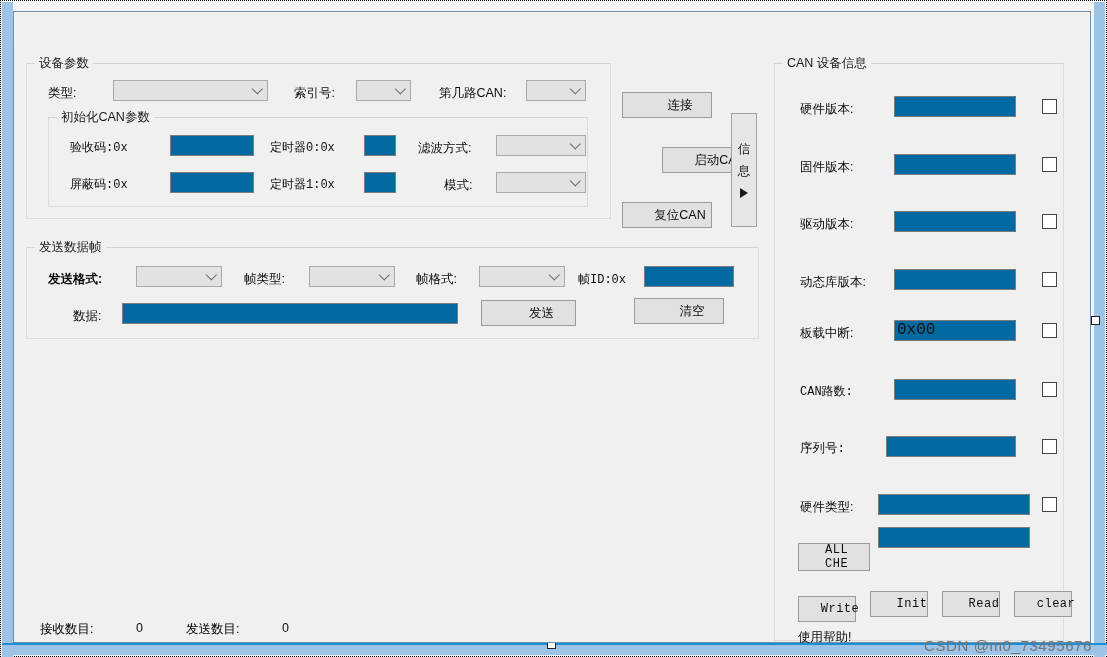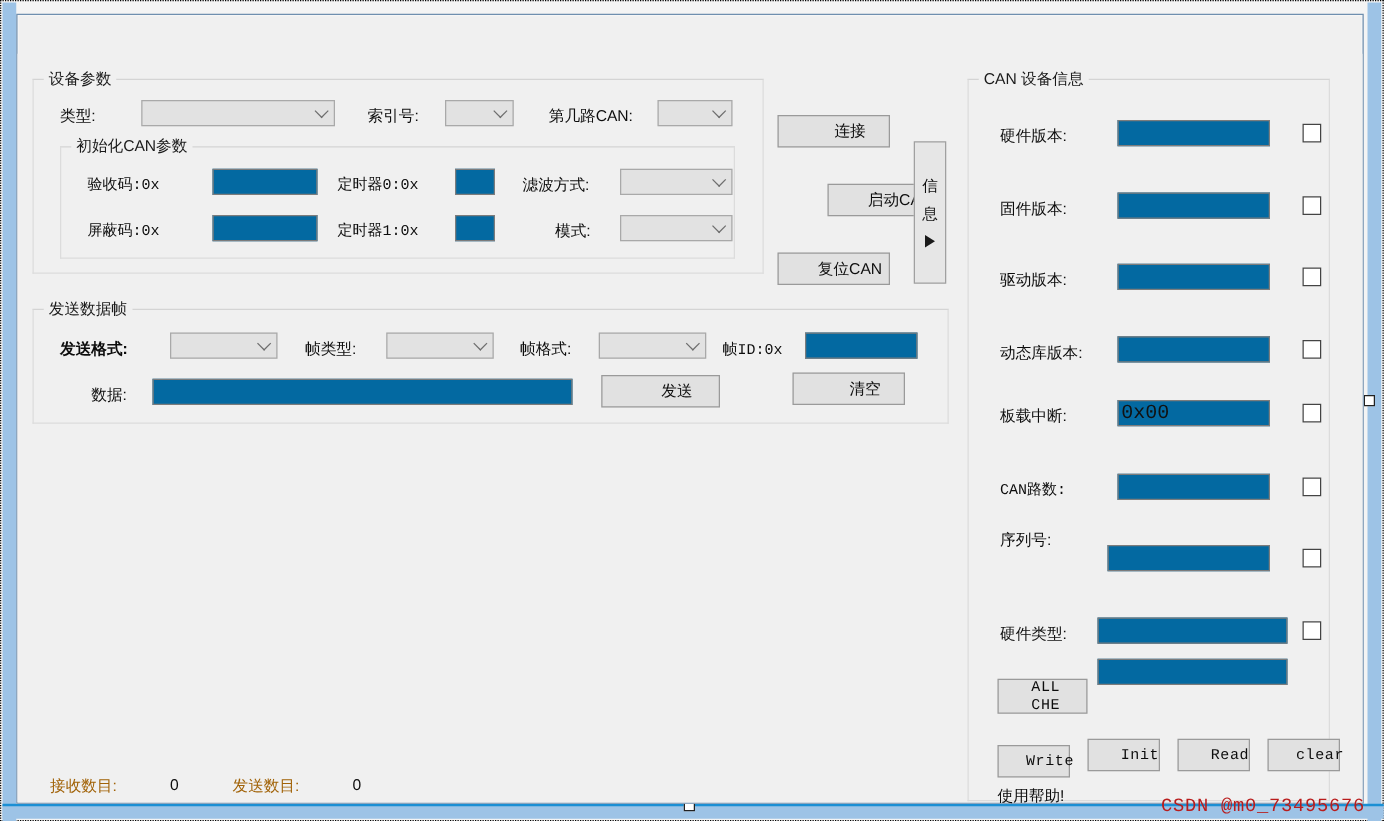--- a/index.html
+++ b/index.html
@@ -136,28 +136,28 @@
     border-top:5px solid transparent;border-bottom:5px solid transparent;
     border-left:8px solid #1a1a1a;
   }
 
   
   #message-log{
     position:absolute;box-sizing:border-box;background:#fff;border:1px solid #6c6c6c;
   }
 
   
-  .status-lbl{position:absolute;font-size:12.5px;color:#a16207;white-space:nowrap;}
+  .status-lbl{position:absolute;font-size:12.5px;color:#000000;white-space:nowrap;}
   .status-val{position:absolute;font-size:12.5px;color:#0d0d0d;}
 
   
   #watermark{
     position:absolute;right:14px;bottom:2px;
-    font-size:15px;color:#b91c1c;letter-spacing:.6px;
-    font-family:Liberation Mono, monospace;
+    font-size:15px;color:#737373;letter-spacing:.6px;
+    font-family:Liberation Sans, sans-serif;
     pointer-events:none;
   }
 </style>
 </head>
 <body>
 
 <div id="designer-frame">
   <div class="sel-band left"></div>
   <div class="sel-band right"></div>
   <div class="sel-band bottom"></div>
@@ -295,21 +295,21 @@
           <div class="chk" style="left:268px;top:209px;"></div>
 
           <div class="lbl" style="left:26px;top:263px;">板载中断:</div>
           <div class="tbox" style="left:120px;top:257px;width:122px;">0x00</div>
           <div class="chk" style="left:268px;top:260px;"></div>
 
           <div class="lbl mono" style="left:26px;top:322px;">CAN路数:</div>
           <div class="tbox" style="left:120px;top:316px;width:122px;"></div>
           <div class="chk" style="left:268px;top:319px;"></div>
 
-          <div class="lbl" style="left:26px;top:362px;">序列号:</div>
+          <div class="lbl" style="left:26px;top:379px;font-family:Liberation Mono, monospace;">序列号:</div>
           <div class="tbox" style="left:112px;top:373px;width:130px;"></div>
           <div class="chk" style="left:268px;top:376px;"></div>
 
           <div class="lbl" style="left:26px;top:437px;">硬件类型:</div>
           <div class="tbox" style="left:104px;top:431px;width:152px;"></div>
           <div class="chk" style="left:268px;top:434px;"></div>
 
           <div class="tbox" style="left:104px;top:464px;width:152px;"></div>
 
           <div class="btn mono" style="left:24px;top:480px;width:72px;height:28px;">ALL CHE</div>

